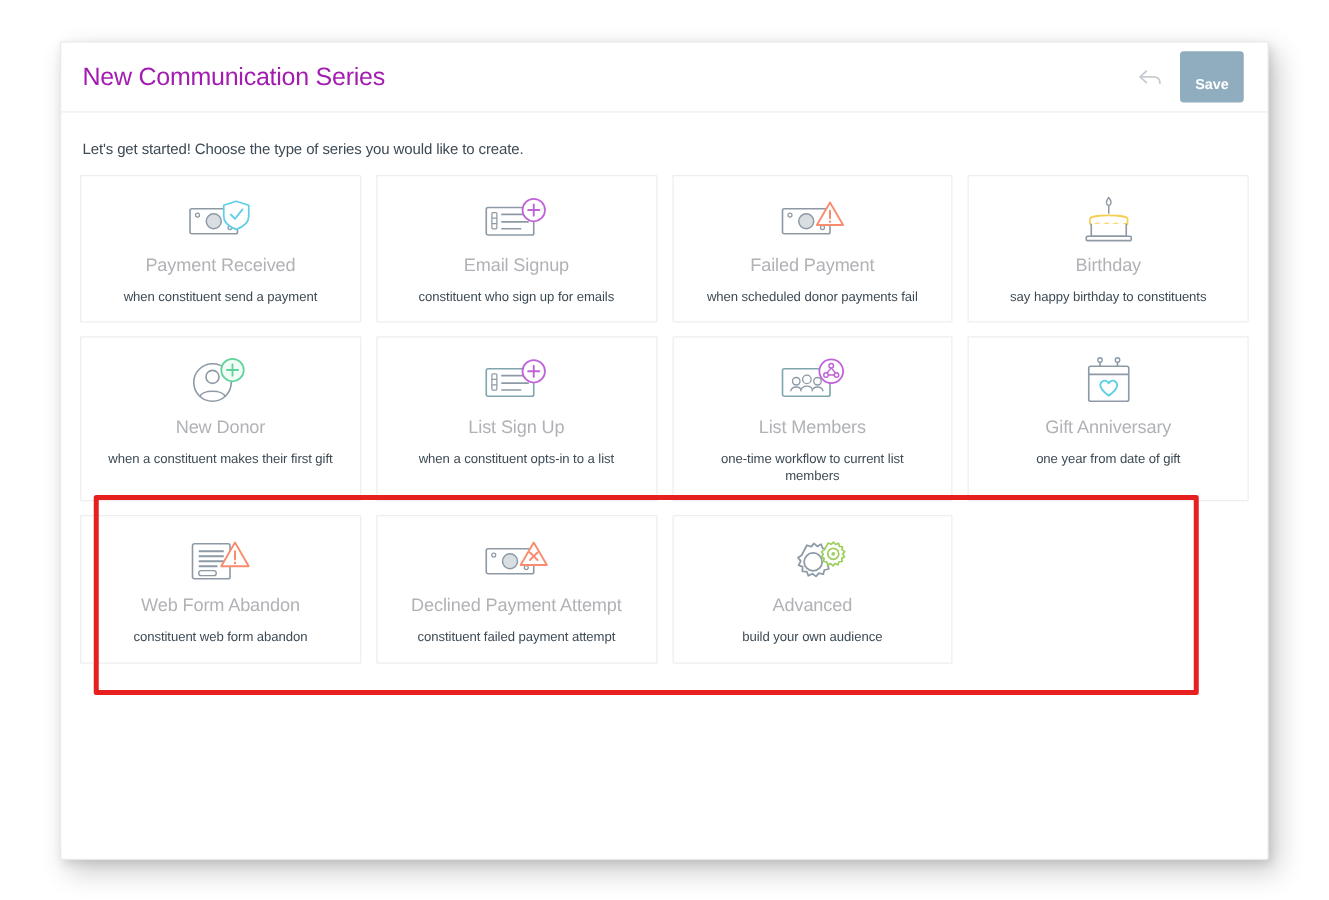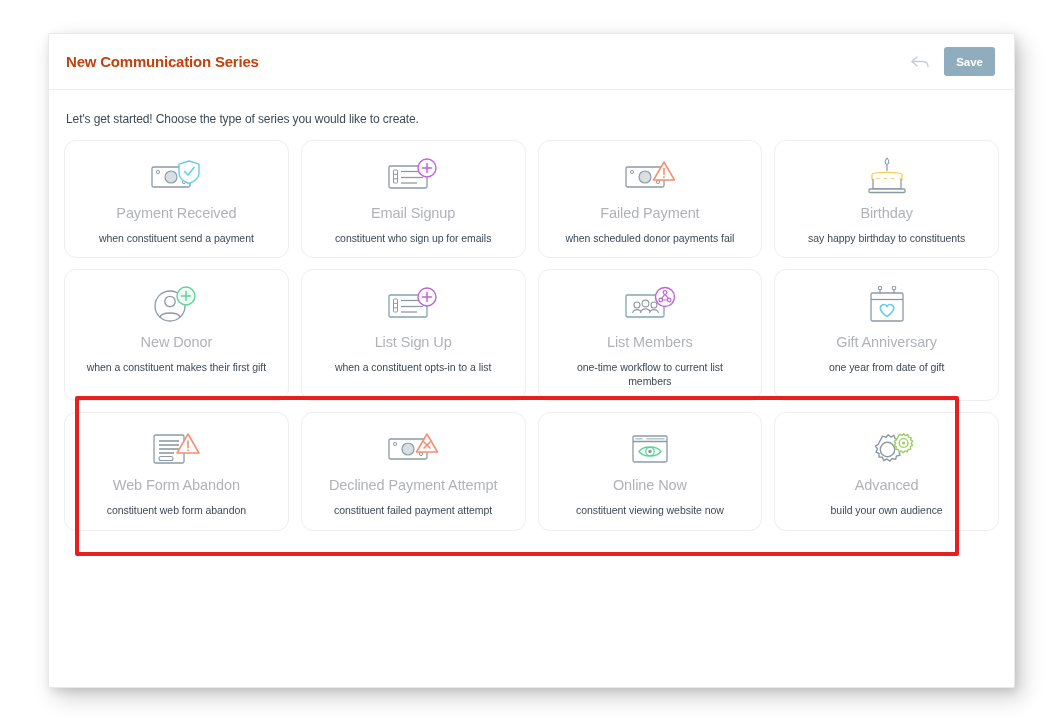--- a/index.html
+++ b/index.html
@@ -25,41 +25,41 @@
   
   .card-header {
     position: relative;
     height: 56px;
     padding: 0 19px 0 17px;
     display: flex;
     align-items: center;
     border-bottom: 1px solid #eceef0;
   }
   .page-title {
-    font-size: 15px;
-    font-weight: bold;
-    color: #c2410c;
+    font-size: 20px;
+    font-weight: normal;
+    color: #a21caf;
     letter-spacing: -0.2px;
     line-height: 1;
   }
   .header-actions {
     margin-left: auto;
     display: flex;
     align-items: center;
     gap: 13px;
   }
   .back-icon { display:block; width:22px; height:20px; cursor:pointer; }
   .save-button {
     background: #8fadbf;
     color: #ffffff;
     font-size: 11.5px;
     font-weight: bold;
     border: none;
     border-radius: 3px;
-    padding: 10px 12px 7px;
+    padding: 22px 12px 7px;
     cursor: pointer;
     font-family: "Liberation Sans", sans-serif;
     line-height: 1;
   }
 
   
   .intro {
     padding: 22px 17px 14px;
     font-size: 12px;
     color: #3d4a54;
@@ -75,21 +75,21 @@
   }
   .tile {
     border: 1px solid #edeef0;
     background: #ffffff;
     min-height: 118px;
     padding: 14px 8px 12px;
     display: flex;
     flex-direction: column;
     align-items: center;
     cursor: pointer;
-    border-radius: 12px;
+    border-radius: 1px;
   }
   .tile-icon {
     height: 44px;
     display: flex;
     align-items: center;
     justify-content: center;
     margin-bottom: 7px;
   }
   .tile-title {
     font-size: 14.5px;
@@ -310,35 +310,20 @@
               <circle cx="38" cy="25" r="1.6" fill="none" stroke="#8d9aa6" stroke-width="1"></circle>
               <path d="M44 5 L54.5 23 H33.5 Z" fill="#fff" stroke="#f98c6e" stroke-width="1.5" stroke-linejoin="round"></path>
               <line x1="41" y1="13" x2="47" y2="19" stroke="#f98c6e" stroke-width="1.6" stroke-linecap="round"></line>
               <line x1="47" y1="13" x2="41" y2="19" stroke="#f98c6e" stroke-width="1.6" stroke-linecap="round"></line>
             </svg>
           </div>
           <div class="tile-title">Declined Payment Attempt</div>
           <div class="tile-desc">constituent failed payment attempt</div>
         </div>
 
-        <div class="tile">
-          <div class="tile-icon">
-            <svg width="60" height="42" viewBox="0 0 60 42">
-              <rect x="13" y="8" width="34" height="26" rx="1.5" fill="#fff" stroke="#8d9aa6" stroke-width="1.3"></rect>
-              <line x1="13" y1="13.5" x2="47" y2="13.5" stroke="#8d9aa6" stroke-width="1.3"></line>
-              <line x1="16" y1="10.8" x2="22" y2="10.8" stroke="#b9c2c9" stroke-width="1.5" stroke-linecap="round"></line>
-              <line x1="27" y1="10.8" x2="44" y2="10.8" stroke="#b9c2c9" stroke-width="1.5" stroke-linecap="round"></line>
-              <path d="M19 23.5 C23 17.5 37 17.5 41 23.5 C37 29.5 23 29.5 19 23.5 Z" fill="#fff" stroke="#5fd49a" stroke-width="1.4" stroke-linejoin="round"></path>
-              <circle cx="30" cy="23.5" r="4.2" fill="none" stroke="#5fd49a" stroke-width="1.3"></circle>
-              <circle cx="30" cy="23.5" r="1.8" fill="#8d9aa6"></circle>
-            </svg>
-          </div>
-          <div class="tile-title">Online Now</div>
-          <div class="tile-desc">constituent viewing website now</div>
-        </div>
 
         <div class="tile">
           <div class="tile-icon">
             <svg width="56" height="42" viewBox="0 0 56 42">
               <g fill="none" stroke="#8d9aa6" stroke-width="1.4" stroke-linejoin="round">
                 <path d="M23.5 8.2 l3.6 1.1 2.1 -2.6 2.6 2.4 3.1 -1.7 1.3 3.4 3.5 0.1 -0.3 3.6 3.2 1.5 -1.8 3.1 2.3 2.6 -2.9 2.1 0.8 3.4 -3.5 0.8 -0.9 3.4 -3.5 -0.9 -2.3 2.6 -2.9 -2.1 -3.2 1.6 -1.3 -3.3 -3.5 -0.2 0.2 -3.6 -3.2 -1.4 1.7 -3.2 -2.2 -2.7 2.9 -2z"></path>
                 <circle cx="28.5" cy="21.5" r="7.2"></circle>
               </g>
               <g fill="#fff" stroke="#9ccf5e" stroke-width="1.4" stroke-linejoin="round">
                 <path d="M40.5 6.5 l2.6 0.9 1.7 -1.7 1.7 1.9 2.3 -1 0.7 2.5 2.5 0.3 -0.4 2.5 2.1 1.3 -1.5 2.1 1.4 2.1 -2.2 1.3 0.3 2.5 -2.5 0.2 -0.8 2.4 -2.4 -0.9 -1.7 1.8 -1.8 -1.8 -2.3 1 -0.8 -2.4 -2.5 -0.3 0.4 -2.5 -2.1 -1.2 1.4 -2.1 -1.3 -2.1 2.2 -1.4z"></path>

